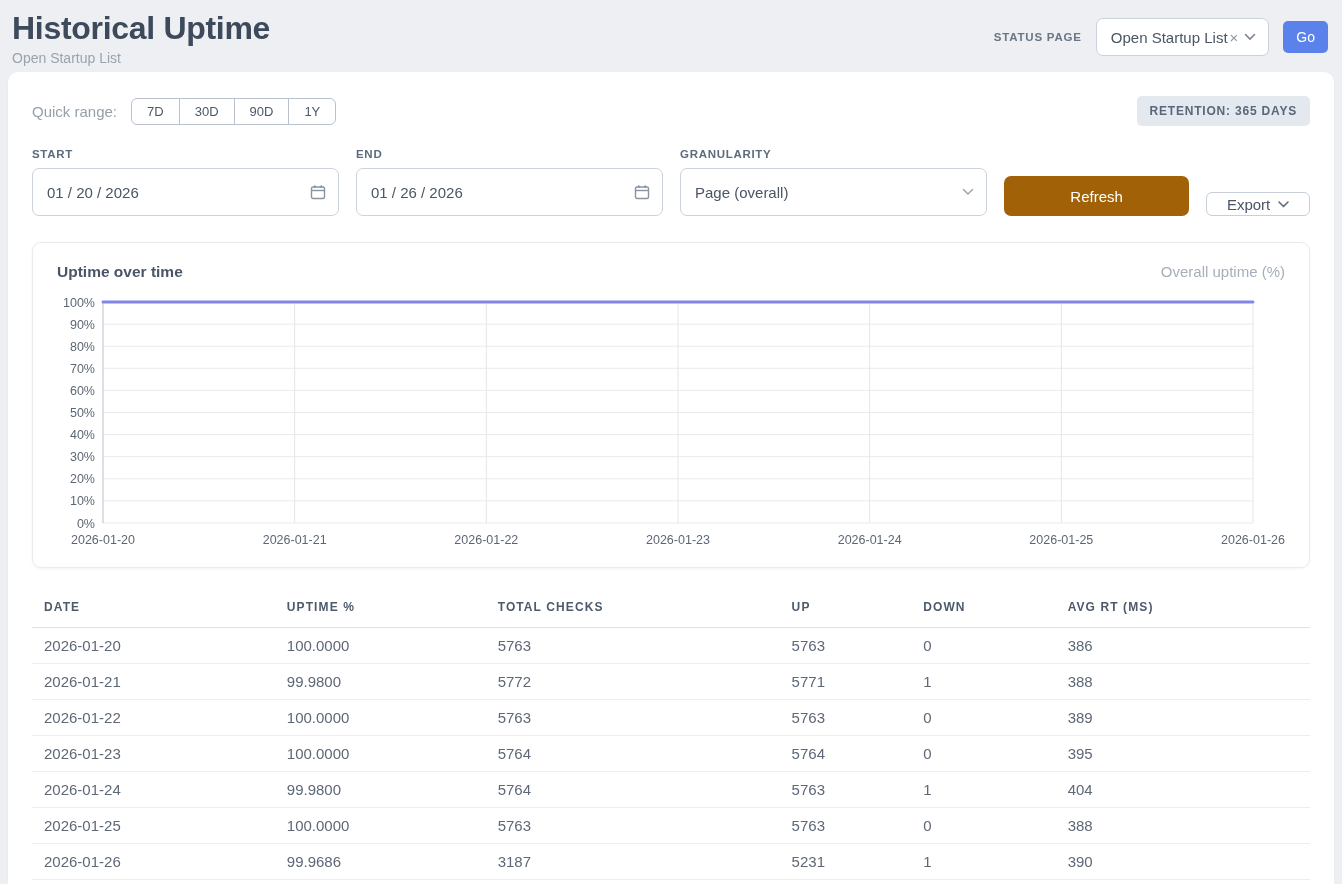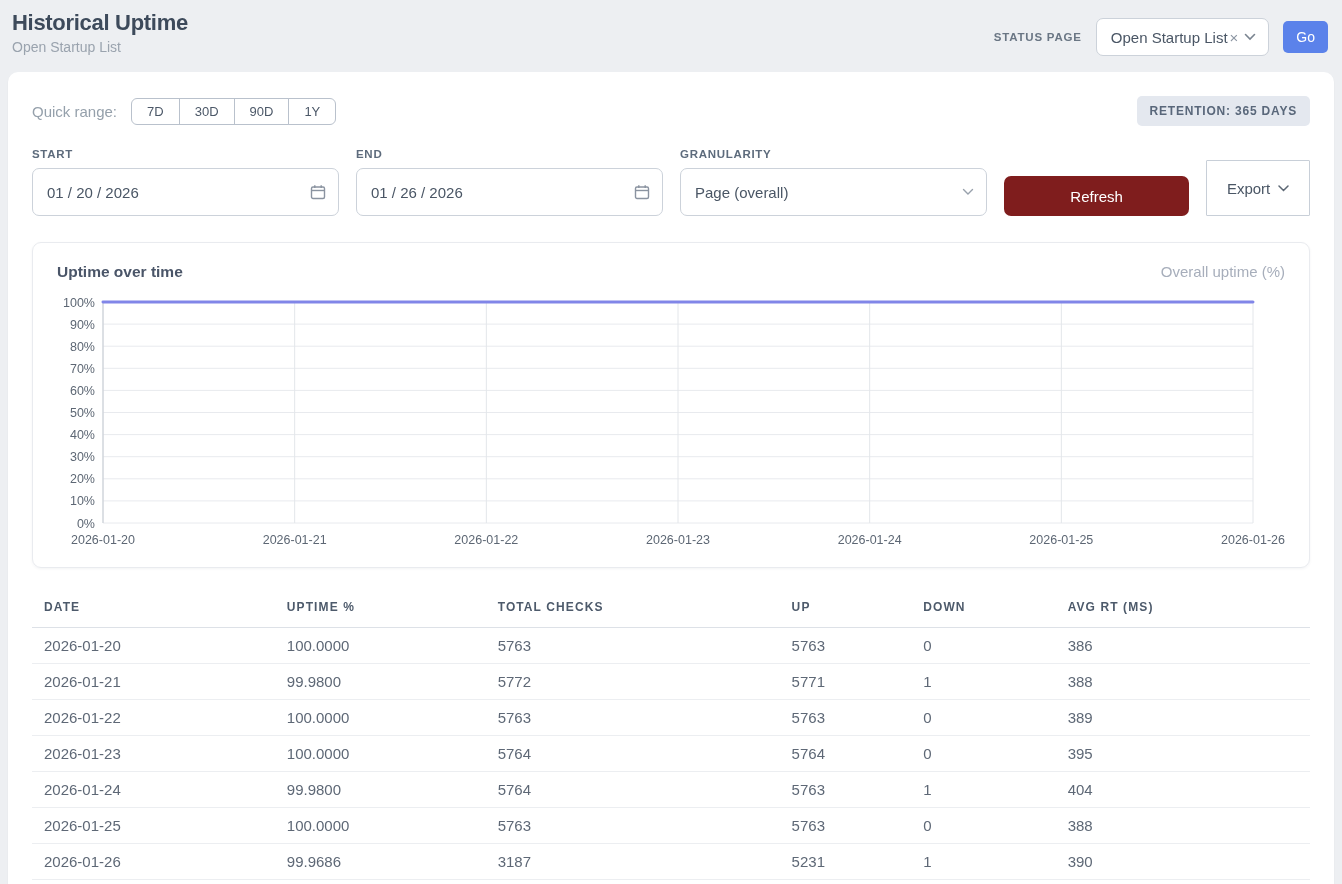--- a/index.html
+++ b/index.html
@@ -1,21 +1,21 @@
 <!DOCTYPE html>
 <html><head>
 <meta charset="utf-8">
 <style>
   * { margin:0; padding:0; box-sizing:border-box; }
   html,body { width:1342px; height:884px; overflow:hidden; }
   body { background:#edeff2; font-family:"Liberation Sans", sans-serif; color:#44505e; }
 
   
   .topbar { display:flex; justify-content:space-between; align-items:flex-start; padding:10px 14px 8px 12px; height:70px; }
-  .page-title { font-size:22px; font-weight:700; color:#3d4a5b; letter-spacing:-0.3px; }
+  .page-title { font-size:32px; font-weight:700; color:#3d4a5b; letter-spacing:-0.3px; }
   .page-subtitle { font-size:14px; color:#9aa3ae; margin-top:3px; }
   .topbar-right { display:flex; align-items:center; gap:14px; margin-top:8px; }
   .status-page-label { font-size:11.5px; font-weight:600; letter-spacing:0.8px; color:#6a7684; }
   .status-select { display:flex; align-items:center; gap:6px; background:#fff; border:1px solid #ccd2da; border-radius:7px; height:38px; padding:0 12px 0 14px; cursor:pointer; }
   .status-select .val { font-size:15px; color:#4a5665; }
   .clear-x { font-size:15px; color:#8b95a2; margin-left:-4px; }
   .go-btn { height:32px; padding:0 13px; border:none; border-radius:5px; background:#5b82ea; color:#fff; font-size:14px; font-family:Liberation Sans, sans-serif; cursor:pointer; }
 
   
   .main-card { margin:2px 8px 12px; background:#fff; border-radius:10px; padding:24px 24px 20px; box-shadow:0 1px 2px rgba(20,30,50,.05); min-height:792px; }
@@ -29,21 +29,21 @@
   .seg-btn:last-child { border-radius:0 6px 6px 0; }
   .retention-badge { background:#e4e8ef; color:#59677a; font-size:12px; font-weight:700; letter-spacing:0.8px; padding:8px 13px; border-radius:5px; }
 
   .row-filters { display:flex; align-items:flex-end; gap:17px; }
   .field { display:flex; flex-direction:column; }
   .field-label { font-size:11.5px; font-weight:600; letter-spacing:0.7px; color:#5d6b7c; margin-bottom:8px; }
   .input-box { display:flex; align-items:center; justify-content:space-between; height:48px; width:307px; border:1px solid #ccd2da; border-radius:7px; padding:0 12px 0 14px; background:#fff; cursor:text; }
   .input-box .val { font-size:15px; color:#4a5665; }
   .select-box { cursor:pointer;justify-content:space-between; }
   .refresh-btn { margin-left:auto; width:191px; height:40px; border:none; border-radius:7px; background:#5b82ea; color:#fff; font-size:15px; font-family:inherit; cursor:pointer; }
-  .export-btn { width:107px; height:56px; display:flex; align-items:center; justify-content:center; gap:8px; background:#fff; border:1px solid #c8cfd8; border-radius:1px; font-size:15px; font-family:inherit; color:#4a5665; cursor:pointer; }
+  .export-btn { width:107px; height:24px; display:flex; align-items:center; justify-content:center; gap:8px; background:#fff; border:1px solid #c8cfd8; border-radius:6px; font-size:15px; font-family:inherit; color:#4a5665; cursor:pointer; }
 
   
   .chart-card { margin-top:26px; border:1px solid #e9ebef; border-radius:9px; box-shadow:0 1px 3px rgba(20,30,50,.05); padding:20px 24px 16px; }
   .chart-head { display:flex; justify-content:space-between; margin-bottom:12px; }
   .chart-title { font-size:15.5px; font-weight:700; color:#4a5568; }
   .chart-legend { font-size:15px; color:#a7aebb; }
   .chart-svg { width:100%; display:block; font-family:"Liberation Sans", sans-serif; }
 
   
   table.uptime { width:100%; border-collapse:collapse; margin-top:24px; }
@@ -118,21 +118,21 @@
     <div class="field">
       <span class="field-label">GRANULARITY</span>
       <div class="input-box select-box">
         <span class="val">Page (overall)</span>
         <svg class="icon" width="12" height="8" viewBox="0 0 12 8">
             <polyline points="1.5,1.5 6,6 10.5,1.5" fill="none" stroke="#98a1ac" stroke-width="1.4" stroke-linecap="round"></polyline>
           </svg>
       </div>
     </div>
 
-    <button class="refresh-btn" style="background: #7f1d1d;">Refresh</button>
+    <button class="refresh-btn" style="background: #a16207;">Refresh</button>
     <div class="export-btn">
       <span>Export</span>
       <svg class="icon" width="11" height="7" viewBox="0 0 11 7">
           <polyline points="1,1 5.5,5.5 10,1" fill="none" stroke="#5c6774" stroke-width="1.5" stroke-linecap="round"></polyline>
         </svg>
     </div>
   </div>
 
   <div class="chart-card">
     <div class="chart-head">

